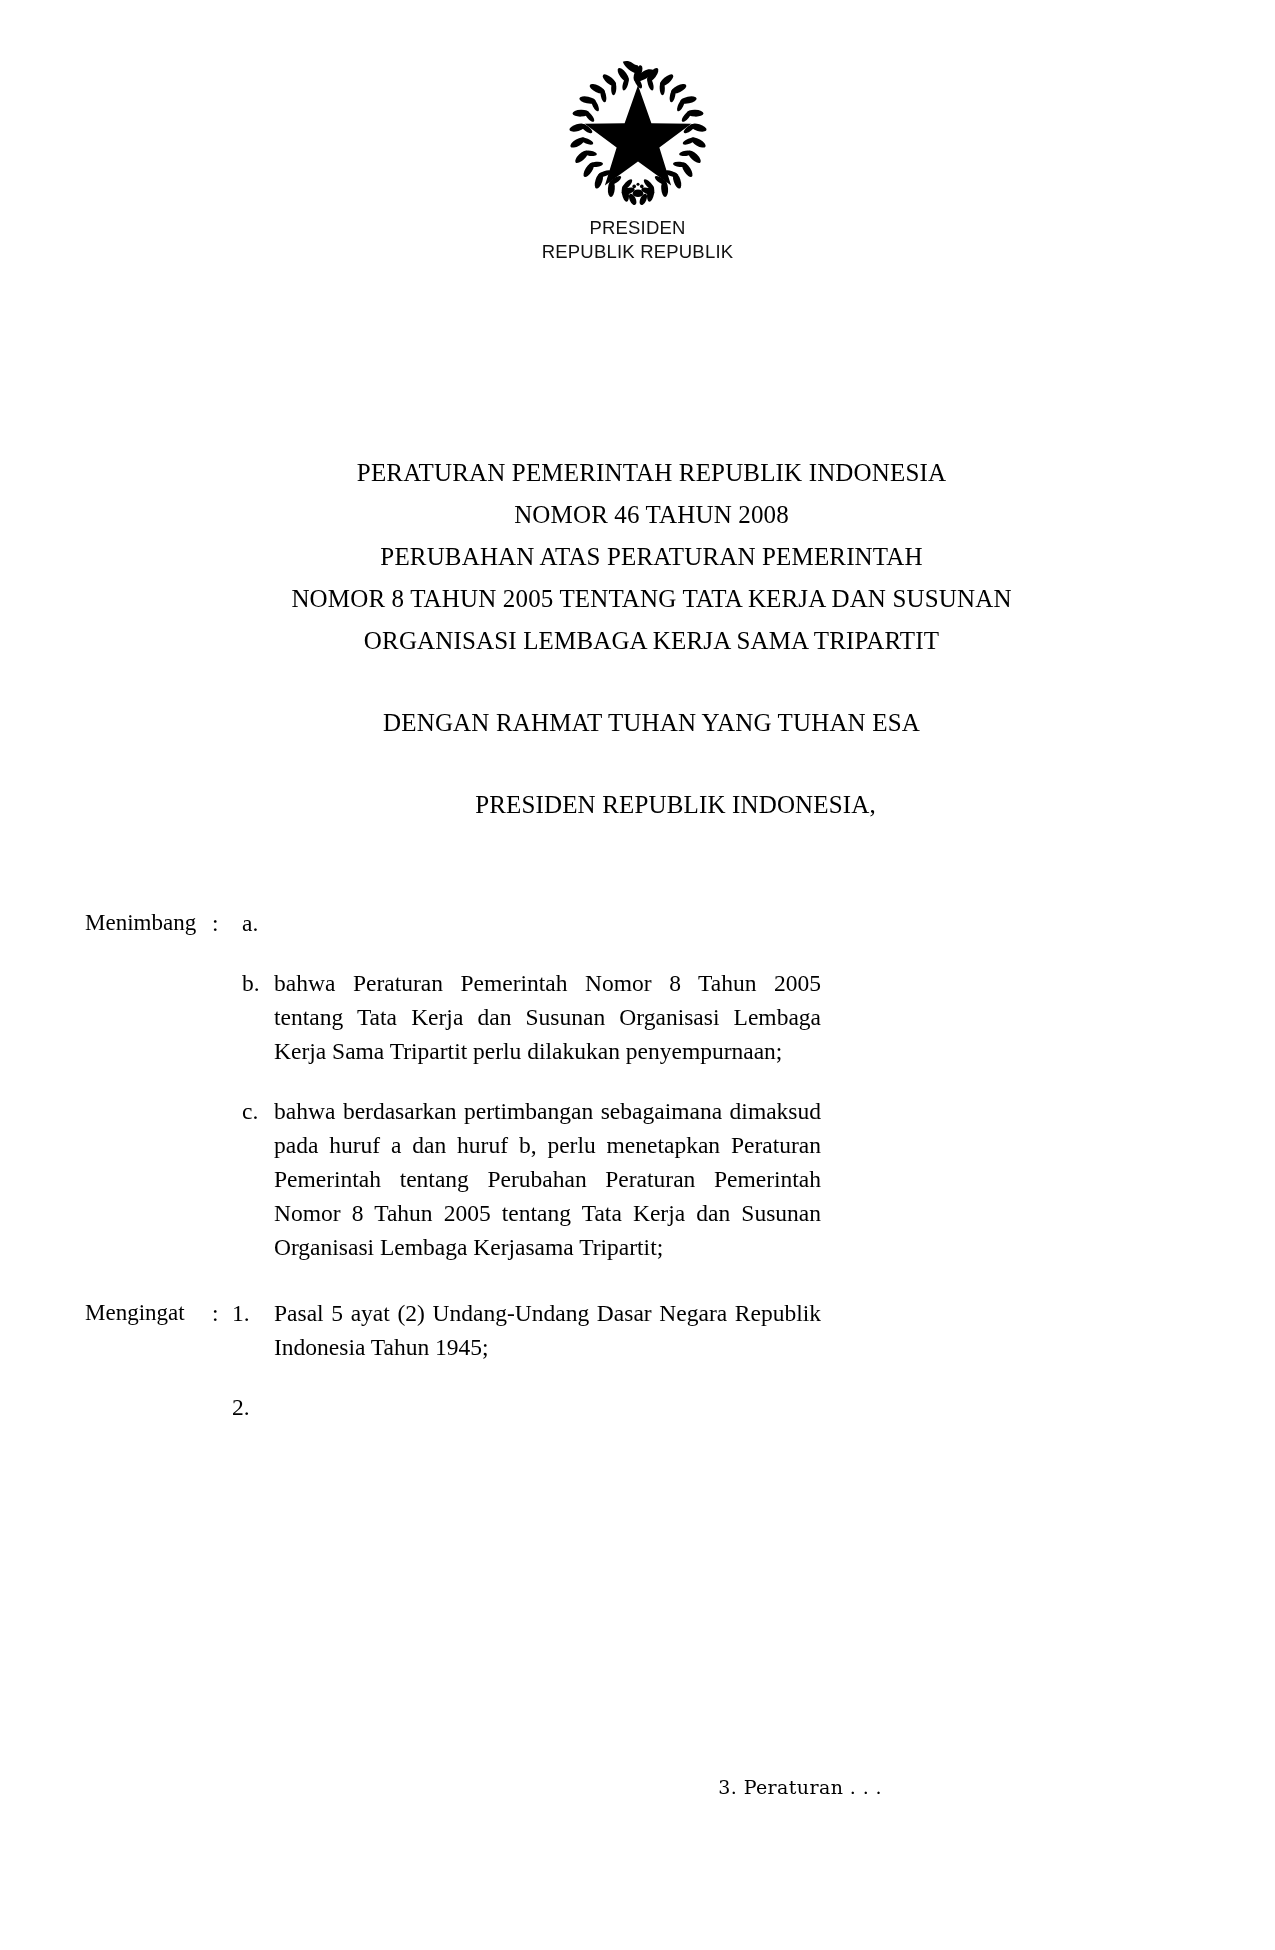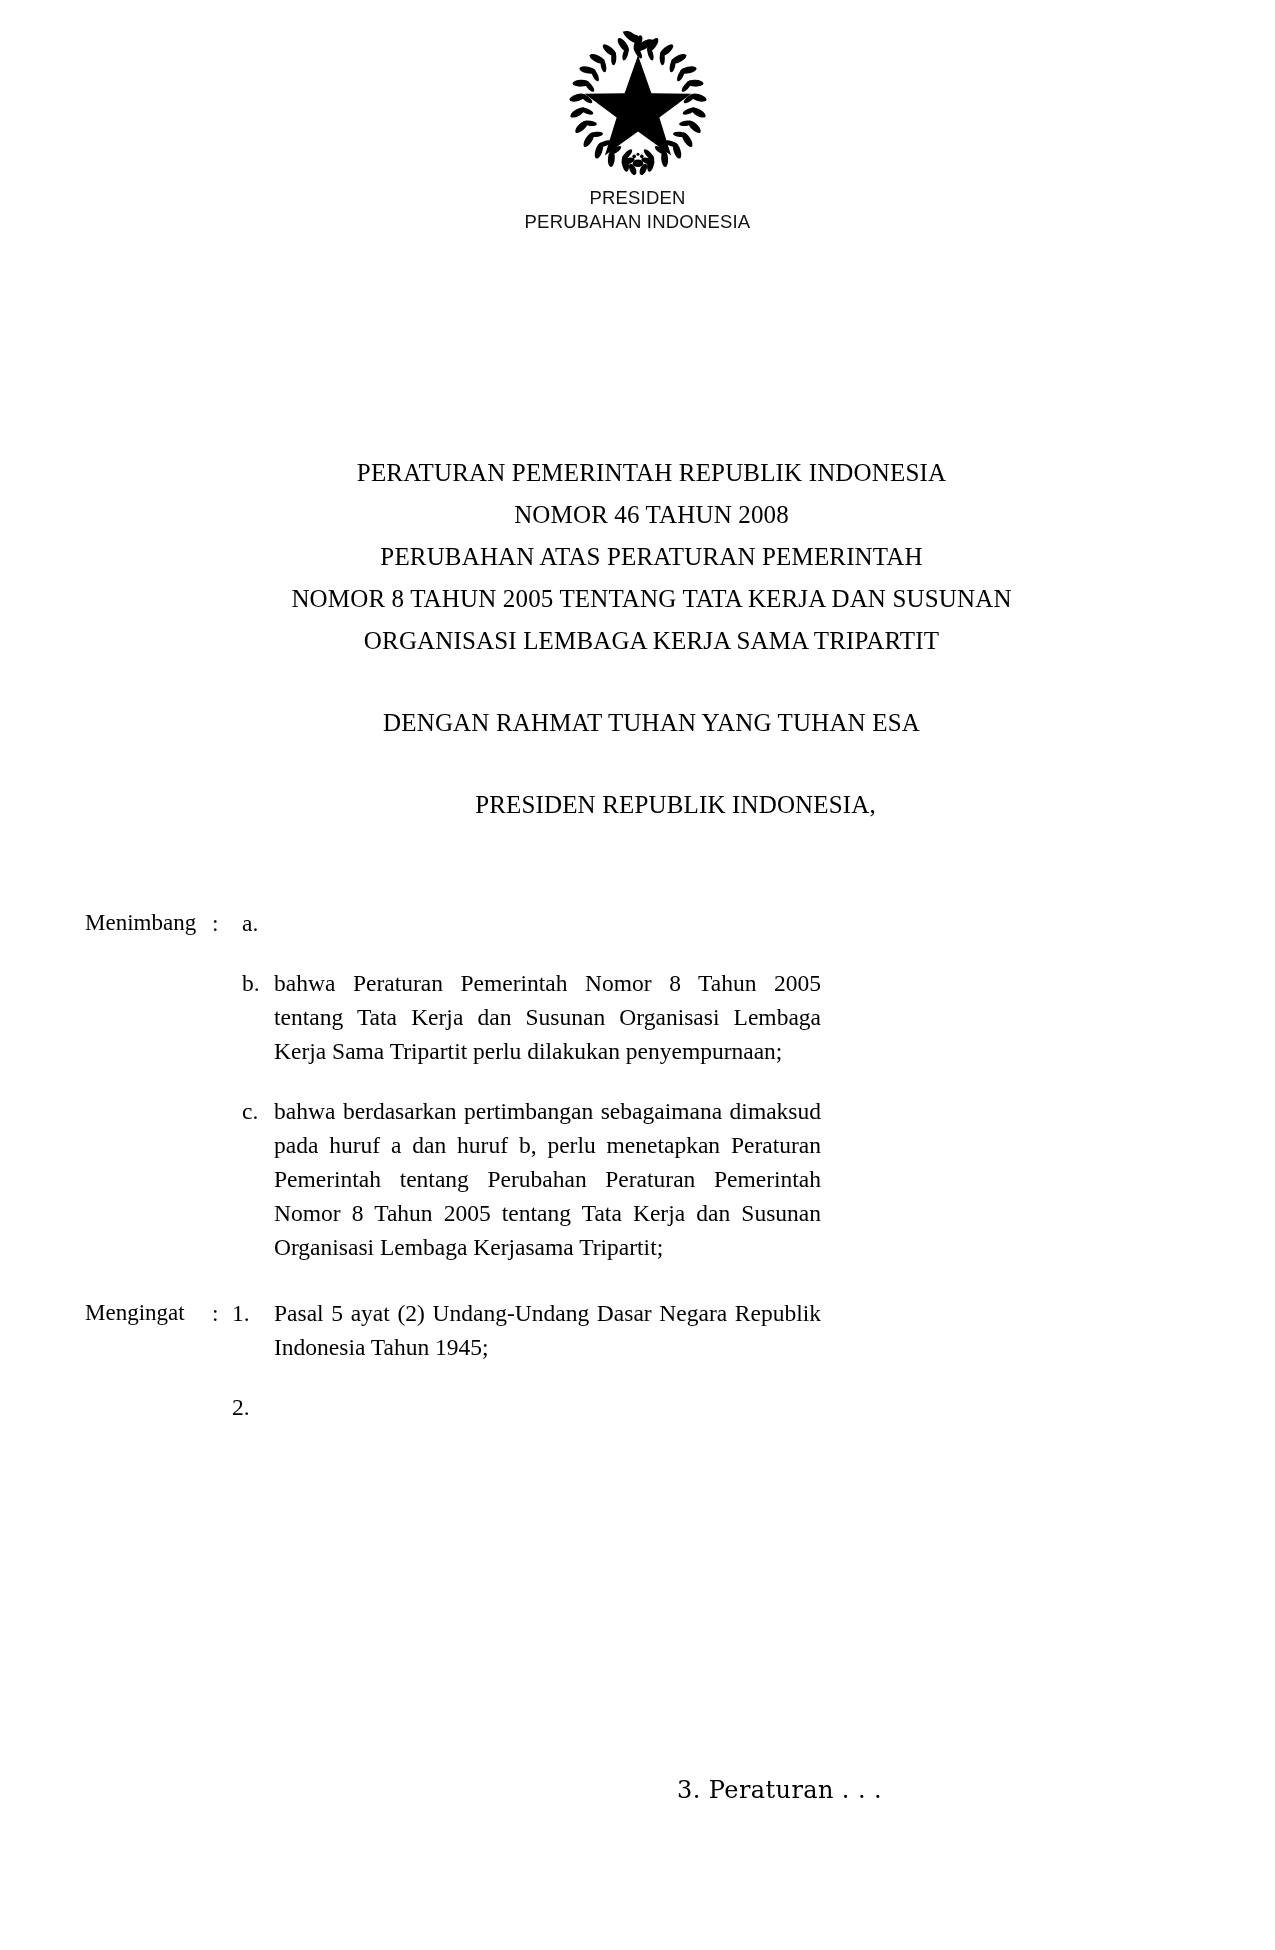--- a/index.html
+++ b/index.html
@@ -20,21 +20,21 @@
   .page {
     position: relative;
     width: 1275px;
     height: 1950px;
     box-sizing: border-box;
   }
 
   
   .letterhead {
     position: absolute;
-    top: 28px;
+    top: 58px;
     left: 0;
     width: 1275px;
     text-align: center;
   }
   .emblem {
     display: block;
     margin: 0 auto;
     width: 152px;
     height: 152px;
   }
@@ -130,21 +130,21 @@
   
   .footer {
     position: absolute;
     top: 1776px;
     left: 0;
     width: 1072px;
     text-align: right;
     padding-right: 190px;
     box-sizing: border-box;
     font-family: "DejaVu Serif", "Liberation Serif", serif;
-    font-size: 24px;
+    font-size: 19px;
     letter-spacing: 0.4px;
   }
 </style>
 </head>
 <body>
 
 <div class="page">
 
   <div class="letterhead">
     <svg class="emblem" viewBox="0 0 200 200" aria-hidden="true">
@@ -285,21 +285,21 @@
             </g>
           </g>
         </g>
 
         <polygon points="100,36 117.6,85.8 170.2,86.4 128.1,117.6 143.6,167.9 100,136.2 56.4,167.9 71.9,117.6 29.8,86.4 82.4,85.8"></polygon>
       </g>
     </svg>
 
     <div class="letterhead-text">
       <div>PRESIDEN</div>
-      <div>PERUBAHAN INDONESIA</div>
+      <div>REPUBLIK REPUBLIK</div>
     </div>
   </div>
 
   <div class="title-block">
     <div class="line">PERATURAN PEMERINTAH REPUBLIK INDONESIA</div>
     <div class="line">NOMOR 46  TAHUN 2008</div>
     <div class="line">PERUBAHAN ATAS PERATURAN PEMERINTAH</div>
     <div class="line">NOMOR 8 TAHUN 2005 TENTANG TATA KERJA DAN SUSUNAN</div>
     <div class="line">ORGANISASI LEMBAGA KERJA SAMA TRIPARTIT</div>
     <div class="line gap-top">DENGAN RAHMAT TUHAN YANG TUHAN ESA</div>

